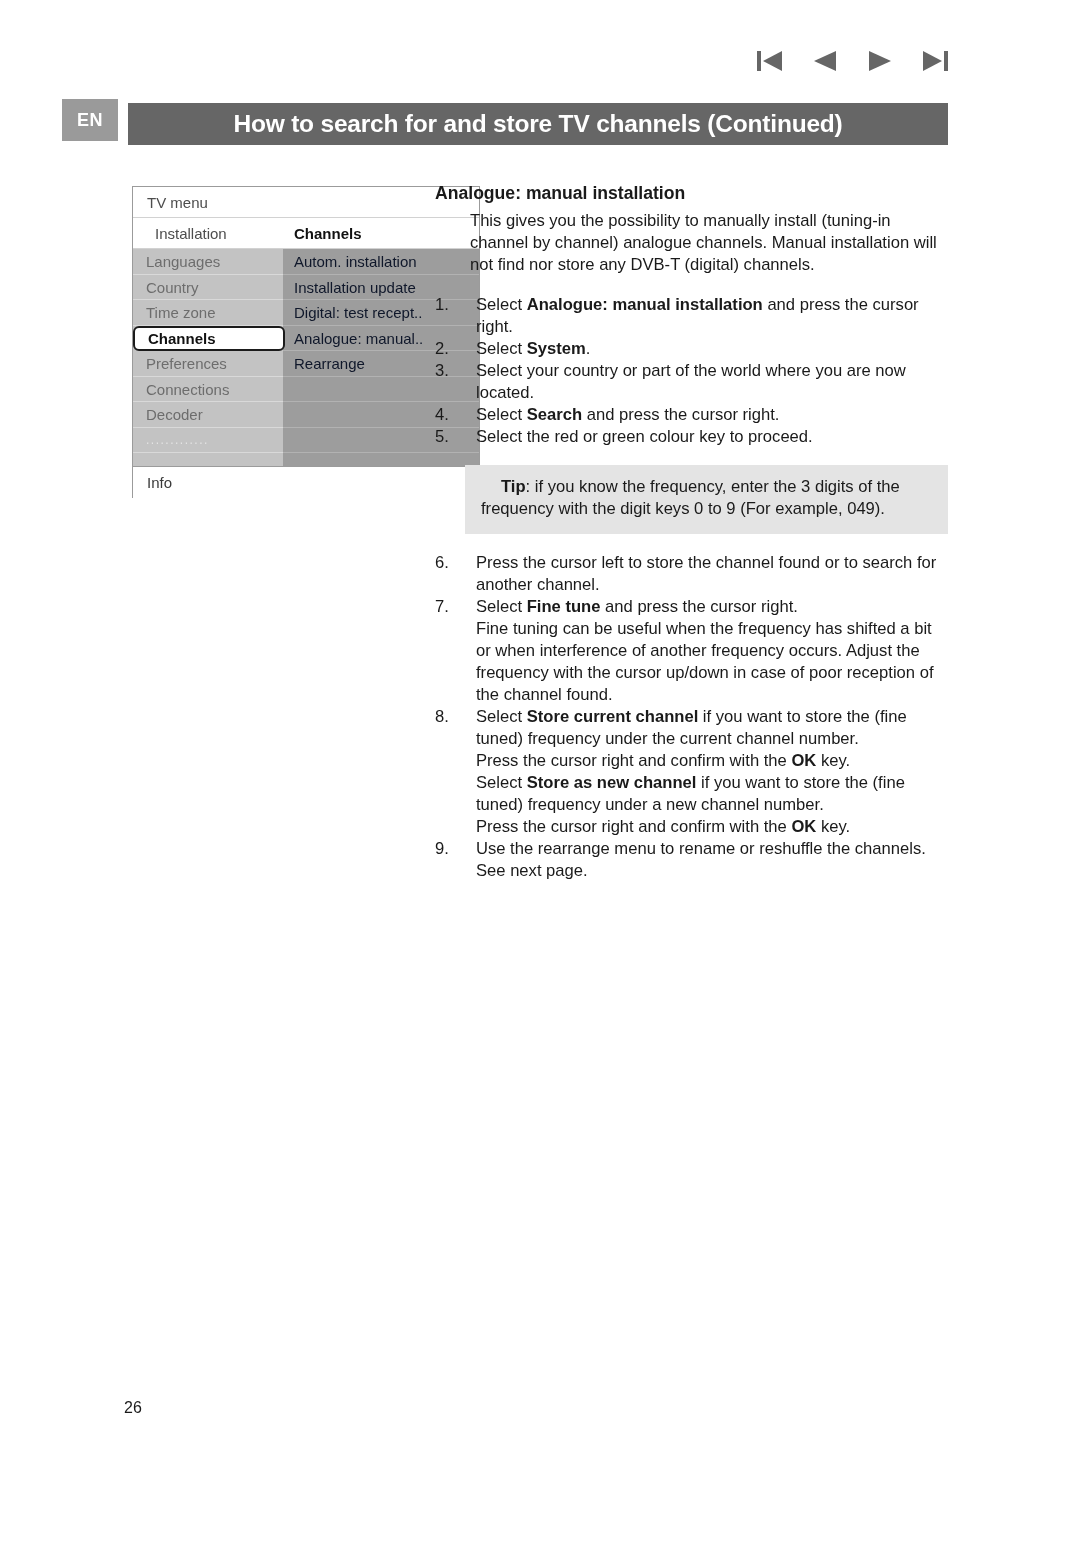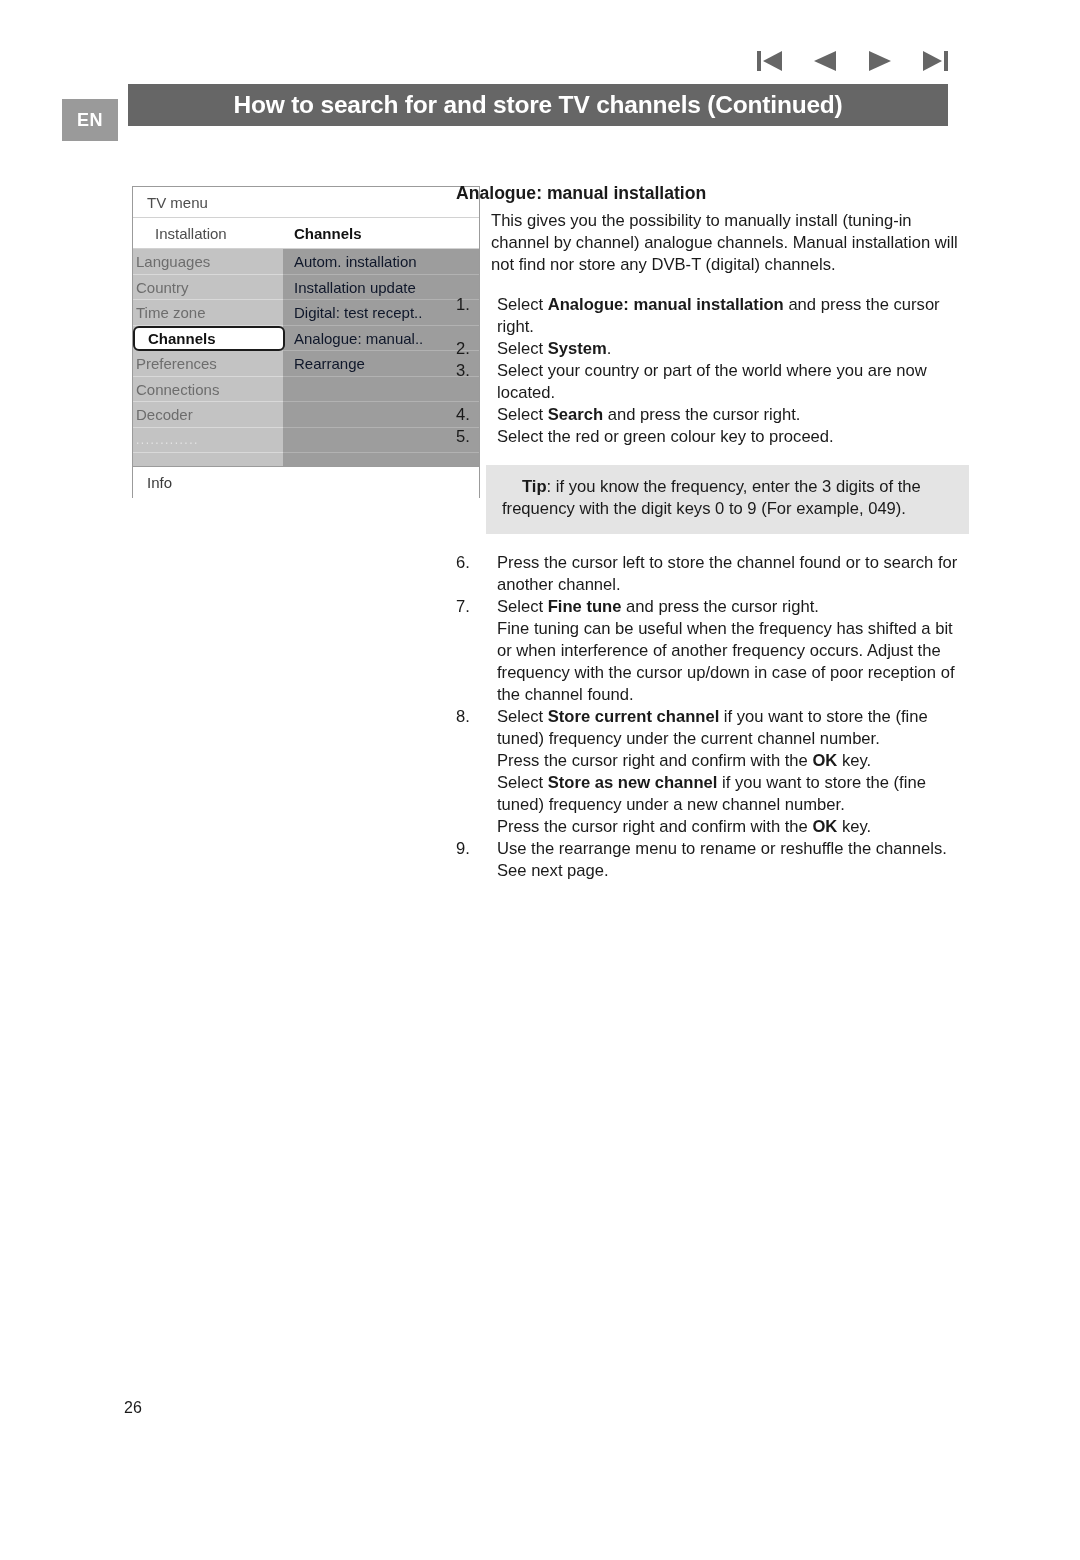--- a/index.html
+++ b/index.html
@@ -41,21 +41,21 @@
     font-size: 18px;
     font-weight: bold;
     letter-spacing: 0.5px;
     display: flex;
     align-items: center;
     justify-content: center;
   }
   .header-bar {
     position: absolute;
     left: 128px;
-    top: 84px;
+    top: 103px;
     width: 820px;
     height: 42px;
     background: #666666;
     color: #ffffff;
     display: flex;
     align-items: center;
     justify-content: center;
   }
   .header-title {
     font-size: 24.5px;
@@ -122,21 +122,21 @@
   }
   .mrow {
     height: 25.5px;
     line-height: 25.5px;
     box-sizing: border-box;
     border-bottom: 1px solid #d9d9d9;
     white-space: nowrap;
     overflow: hidden;
   }
   .col-left .mrow {
-    padding-left: 3px;
+    padding-left: 13px;
     color: #6d6d6d;
   }
   .col-right .mrow {
     padding-left: 11px;
     color: #0f172a;
     border-bottom: 1px solid #b2b2b2;
   }
   .col-left .mrow.selected {
     background: #ffffff;
     color: #111111;
@@ -167,21 +167,20 @@
 
   
   .content {
     position: absolute;
     left: 435px;
     top: 182px;
     width: 513px;
     font-size: 16.6px;
     line-height: 22px;
     color: #1a1a1a;
-    margin-left: 21px;
   }
   .sec-title {
     font-size: 17.6px;
     font-weight: bold;
     margin: 0 0 6px 0;
   }
   .intro {
     margin-left: 35px;
     margin-bottom: 18px;
   }

